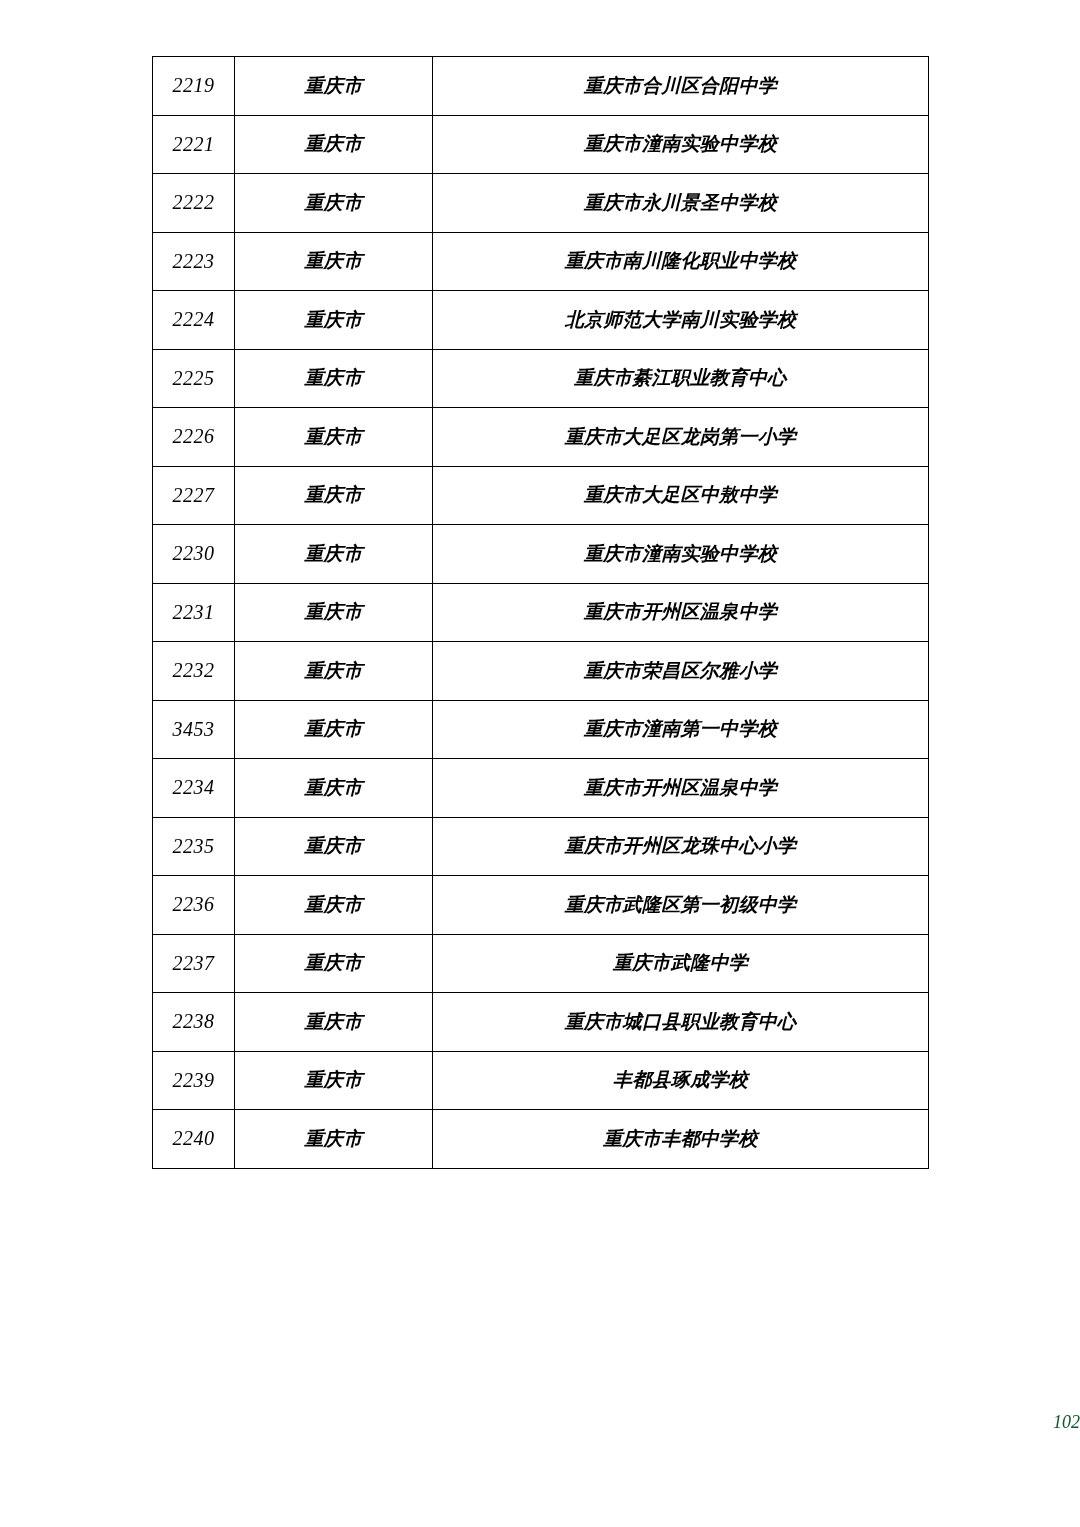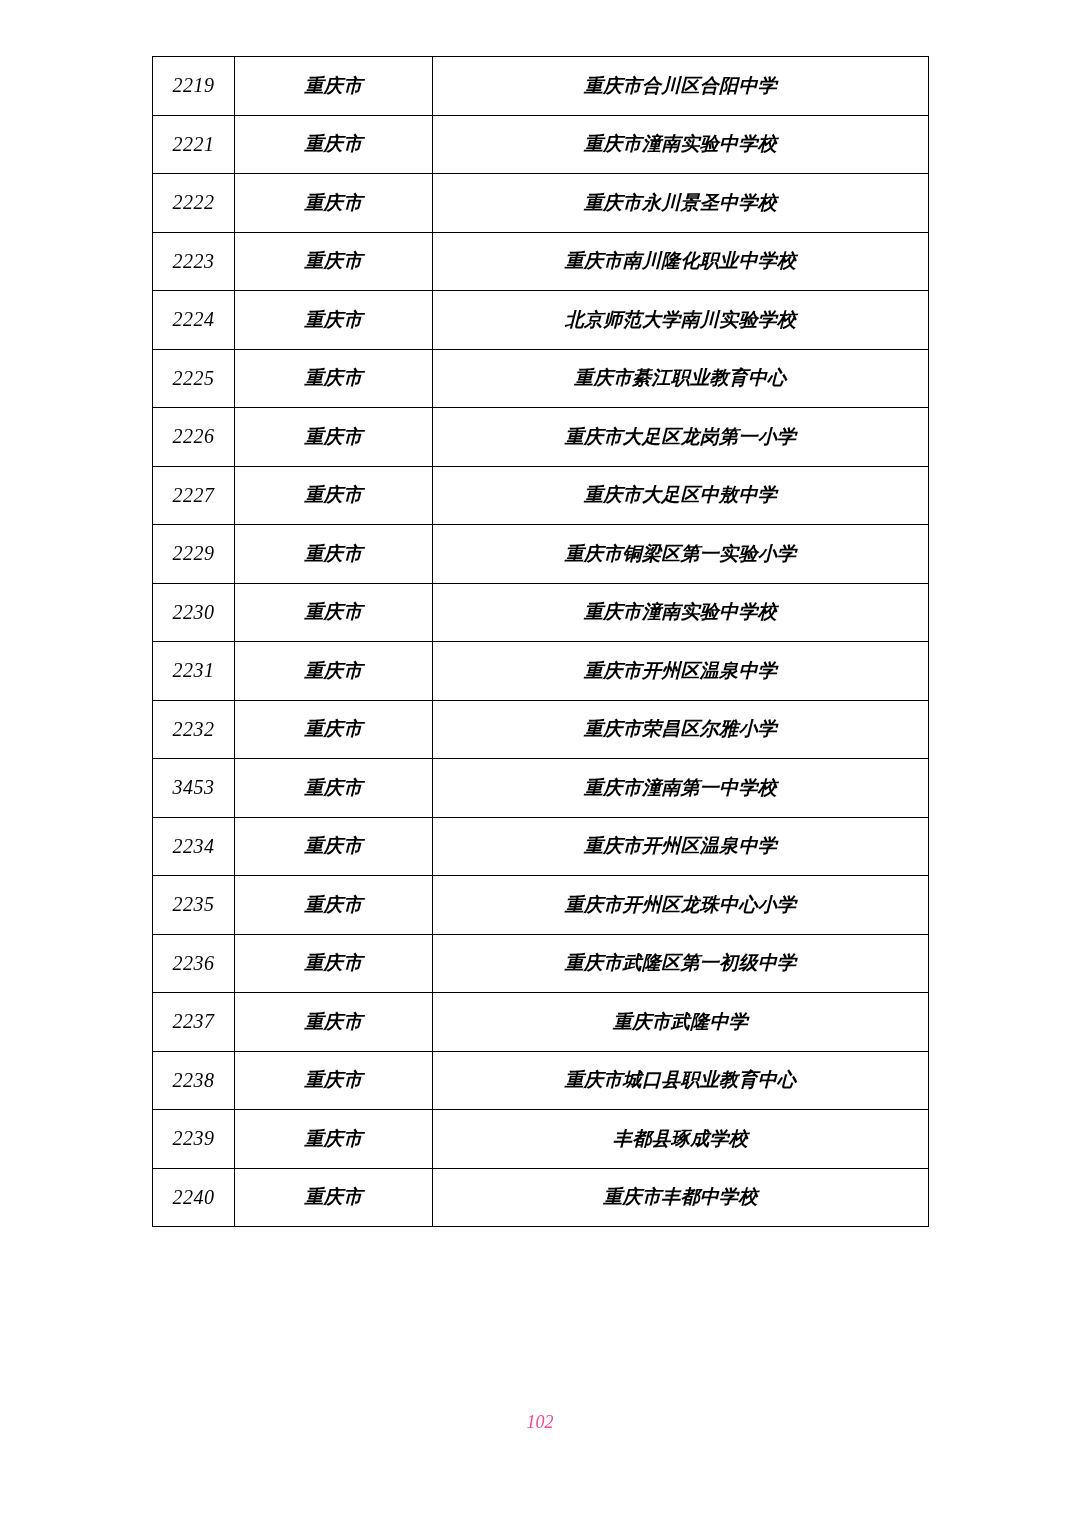--- a/index.html
+++ b/index.html
@@ -47,24 +47,24 @@
     font-family: "DejaVu Sans", "Liberation Sans", sans-serif;
     font-size: 19px;
     font-weight: 700;
     letter-spacing: 0.3px;
   }
   .page-number {
     position: absolute;
     left: 0;
     right: 0;
     top: 1412px;
-    text-align: center;
+    text-align: right;
     font-family: "Liberation Serif", "DejaVu Serif", serif;
     font-size: 18px;
-    color: #ec4899;
+    color: #14532d;
   }
 </style>
 </head>
 <body>
 
 <div class="page">
   <table class="doc-table">
     <colgroup>
       <col class="c-num">
       <col class="c-region">
@@ -103,25 +103,20 @@
         </tr>
         <tr>
           <td class="cell-num">2226</td>
           <td class="cell-region">重庆市</td>
           <td class="cell-name">重庆市大足区龙岗第一小学</td>
         </tr>
         <tr>
           <td class="cell-num">2227</td>
           <td class="cell-region">重庆市</td>
           <td class="cell-name">重庆市大足区中敖中学</td>
-        </tr>
-        <tr>
-          <td class="cell-num">2229</td>
-          <td class="cell-region">重庆市</td>
-          <td class="cell-name">重庆市铜梁区第一实验小学</td>
         </tr>
         <tr>
           <td class="cell-num">2230</td>
           <td class="cell-region">重庆市</td>
           <td class="cell-name">重庆市潼南实验中学校</td>
         </tr>
         <tr>
           <td class="cell-num">2231</td>
           <td class="cell-region">重庆市</td>
           <td class="cell-name">重庆市开州区温泉中学</td>

